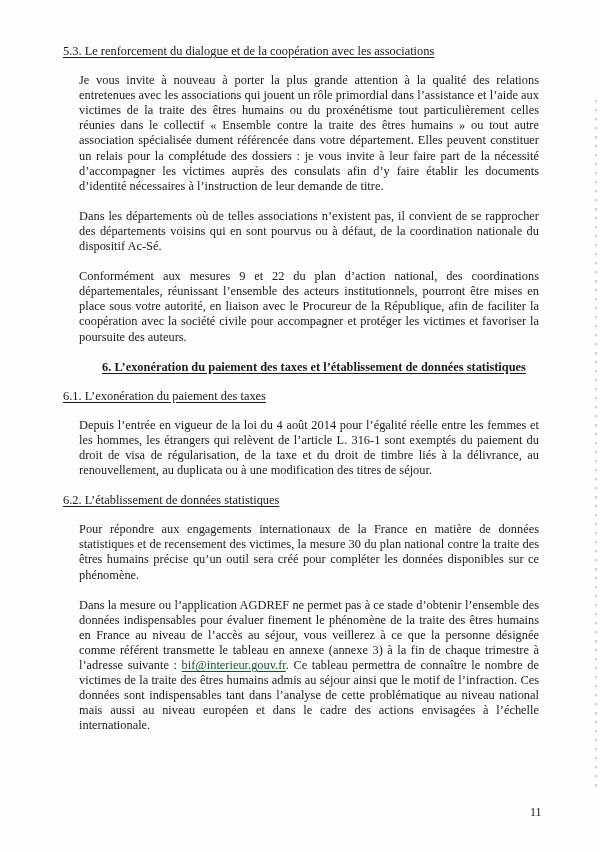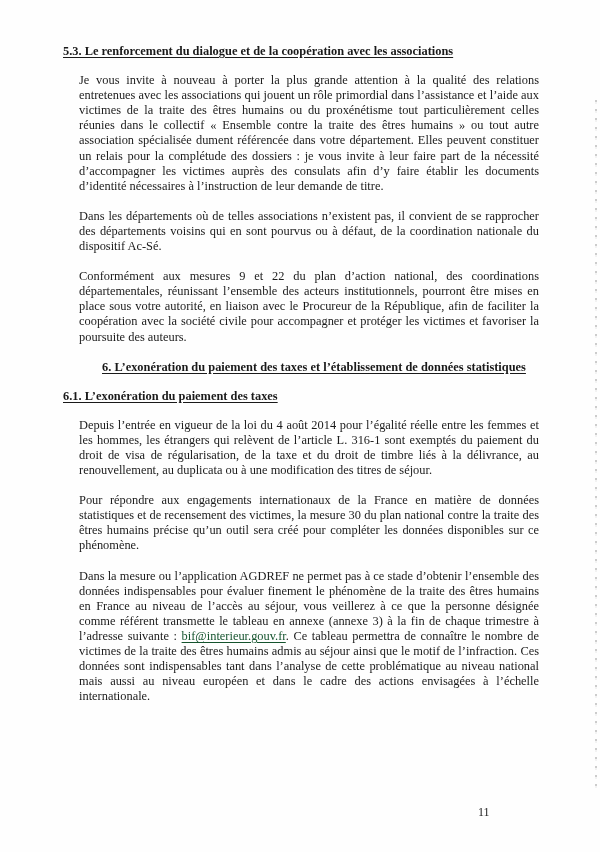--- a/index.html
+++ b/index.html
@@ -22,37 +22,37 @@
     position: absolute;
     left: 63px;
     top: 44px;
     width: 476px;
     text-align: justify;
     font-size: 12.4px;
     line-height: 15.1px;
   }
   .heading {
     font-size: 12.4px;
-    font-weight: bold;
+    font-weight: normal;
     text-decoration: underline;
     text-underline-offset: 2px;
     margin: 0 0 14px 0;
     text-align: left;
   }
   .heading.bold { font-weight: bold; margin-left: 39px; }
   .para { margin: 0 0 15px 16px; }
   .email-link {
     text-decoration: underline;
     text-underline-offset: 2px;
     color: #14532d;
     cursor: pointer;
   }
   .page-number {
     position: absolute;
-    left: 478px;
+    left: 530px;
     top: 805px;
     font-size: 12px;
     color: #222;
   }
   .scan-edge {
     position: absolute;
     right: 3px;
     top: 100px;
     width: 2px;
     height: 690px;
@@ -78,20 +78,21 @@
     <p class="para">Dans les départements où de telles associations n’existent pas, il convient de se rapprocher des départements voisins qui en sont pourvus ou à défaut, de la coordination nationale du dispositif Ac-Sé.</p>
 
     <p class="para">Conformément aux mesures 9 et 22 du plan d’action national, des coordinations départementales, réunissant l’ensemble des acteurs institutionnels, pourront être mises en place sous votre autorité, en liaison avec le Procureur de la République, afin de faciliter la coopération avec la société civile pour accompagner et protéger les victimes et favoriser la poursuite des auteurs.</p>
 
     <div class="heading bold">6. L’exonération du paiement des taxes et l’établissement de données statistiques</div>
 
     <div class="heading">6.1. L’exonération du paiement des taxes</div>
 
     <p class="para">Depuis l’entrée en vigueur de la loi du 4 août 2014 pour l’égalité réelle entre les femmes et les hommes, les étrangers qui relèvent de l’article L. 316-1 sont exemptés du paiement du droit de visa de régularisation, de la taxe et du droit de timbre liés à la délivrance, au renouvellement, au duplicata ou à une modification des titres de séjour.</p>
 
+    <div class="heading">6.2. L’établissement de données statistiques</div>
 
     <p class="para">Pour répondre aux engagements internationaux de la France en matière de données statistiques et de recensement des victimes, la mesure 30 du plan national contre la traite des êtres humains précise qu’un outil sera créé pour compléter les données disponibles sur ce phénomène.</p>
 
     <p class="para"><span>Dans la mesure ou l’application AGDREF ne permet pas à ce stade d’obtenir l’ensemble des données indispensables pour évaluer finement le phénomène de la traite des êtres humains en France au niveau de l’accès au séjour, vous veillerez à ce que la personne désignée comme référent transmette le tableau en annexe (annexe 3) à la fin de chaque trimestre à l’adresse suivante : </span><span class="email-link">bif@interieur.gouv.fr</span><span>. Ce tableau permettra de connaître le nombre de victimes de la traite des êtres humains admis au séjour ainsi que le motif de l’infraction. Ces données sont indispensables tant dans l’analyse de cette problématique au niveau national mais aussi au niveau européen et dans le cadre des actions envisagées à l’échelle internationale.</span></p>
 
   </div>
 
   <div class="page-number">11</div>
 
   <div class="scan-edge"></div>

